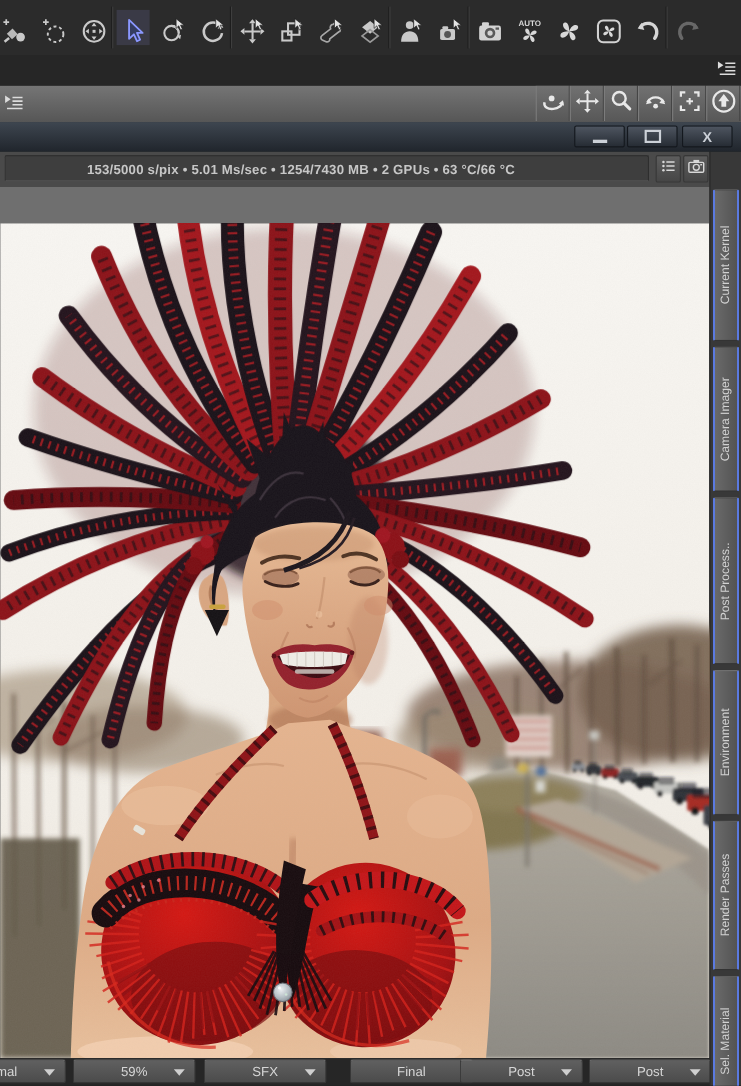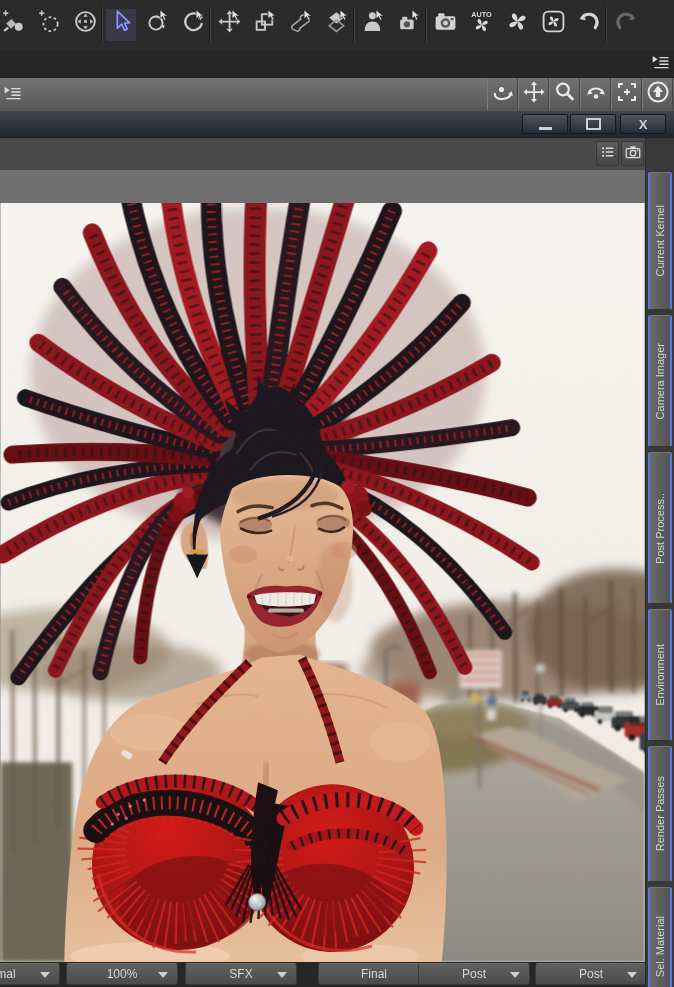--- a/index.html
+++ b/index.html
@@ -1,20 +1,20 @@
 <!DOCTYPE html>
 <html><head>
 <meta charset="utf-8">
 <style>
   html,body{margin:0;padding:0;background:#111;}
   .app{position:relative;width:674px;height:987px;overflow:hidden;background:#2c2c2c;
        font-family:"Liberation Sans",sans-serif;-webkit-font-smoothing:antialiased;}
   
   .trow1{position:absolute;left:0;top:0;width:674px;height:50px;background:#2b2b2b;border-bottom:1px solid #202020;}
-  .ticon{position:absolute;top:9px;width:30px;height:32px;display:flex;align-items:flex-start;justify-content:center;cursor:default;}
+  .ticon{position:absolute;top:9px;width:30px;height:32px;display:flex;align-items:flex-end;justify-content:center;cursor:default;}
   .ticon svg{width:25px;height:25px;display:block;}
   .tsep{position:absolute;top:6px;width:1px;height:38px;background:#3e3e3e;box-shadow:-1px 0 0 #1d1d1d;}
   
   .trow2{position:absolute;left:0;top:50px;width:674px;height:28px;background:#262626;border-bottom:1px solid #1c1c1c;}
   .paneicon{position:absolute;width:20px;height:20px;}
   .paneicon svg{width:20px;height:20px;display:block;}
   
   .trow3{position:absolute;left:0;top:78px;width:674px;height:33px;background:linear-gradient(#757575,#565656);border-bottom:1px solid #353535;}
   .navbtn{position:absolute;top:0;width:31px;height:32px;background:linear-gradient(#717171,#585858);
           border-left:1px solid #7c7c7c;border-right:1px solid #454545;box-sizing:border-box;
@@ -273,20 +273,21 @@
       </div>
     <div class="winbtn" style="right:58px;">
         <span class="box"></span>
       </div>
     <div class="winbtn" style="right:8px;">
         <span class="x">X</span>
       </div>
   </div>
 
   <div class="statusbar">
+    <div class="statusinset">153/5000 s/pix • 5.01 Ms/sec • 1254/7430 MB • 2 GPUs • 63 °C/66 °C</div>
     <div class="statbtn" style="left:596px;" id="statbtn0">
         <span><svg viewBox="0 0 24 24">
             <g fill="#d8d8d8">
               <circle cx="5.5" cy="7" r="1.5"></circle>
               <circle cx="5.5" cy="12" r="1.5"></circle>
               <circle cx="5.5" cy="17" r="1.5"></circle>
             </g>
             <path d="M9 7h10M9 12h10M9 17h10" stroke="#d8d8d8" stroke-width="1.8"></path>
           </svg></span>
       </div>
@@ -768,20 +769,20 @@
       <div class="vtab" style="top: 608px; height: 136px;">
         <span>Render Passes</span>
       </div>
       <div class="vtab" style="top: 749px; height: 120px;">
         <span>Sel. Material</span>
       </div>
     </div>
 
   <div class="bottombar" id="bottombar">
       <div class="bbtn" style="left: -52px;"><span>rmal</span><span class="arr"></span></div>
-      <div class="bbtn" style="left: 66px;"><span>100%</span><span class="arr"></span></div>
+      <div class="bbtn" style="left: 66px;"><span>59%</span><span class="arr"></span></div>
       <div class="bbtn" style="left: 185px;"><span>SFX</span><span class="arr"></span></div>
       <div class="bbtn" style="left: 318px;"><span>Final</span></div>
       <div class="bbtn" style="left: 418px;"><span>Post</span><span class="arr"></span></div>
       <div class="bbtn" style="left: 535px;"><span>Post</span><span class="arr"></span></div>
     </div>
 
 </div>
 
 </body></html>

